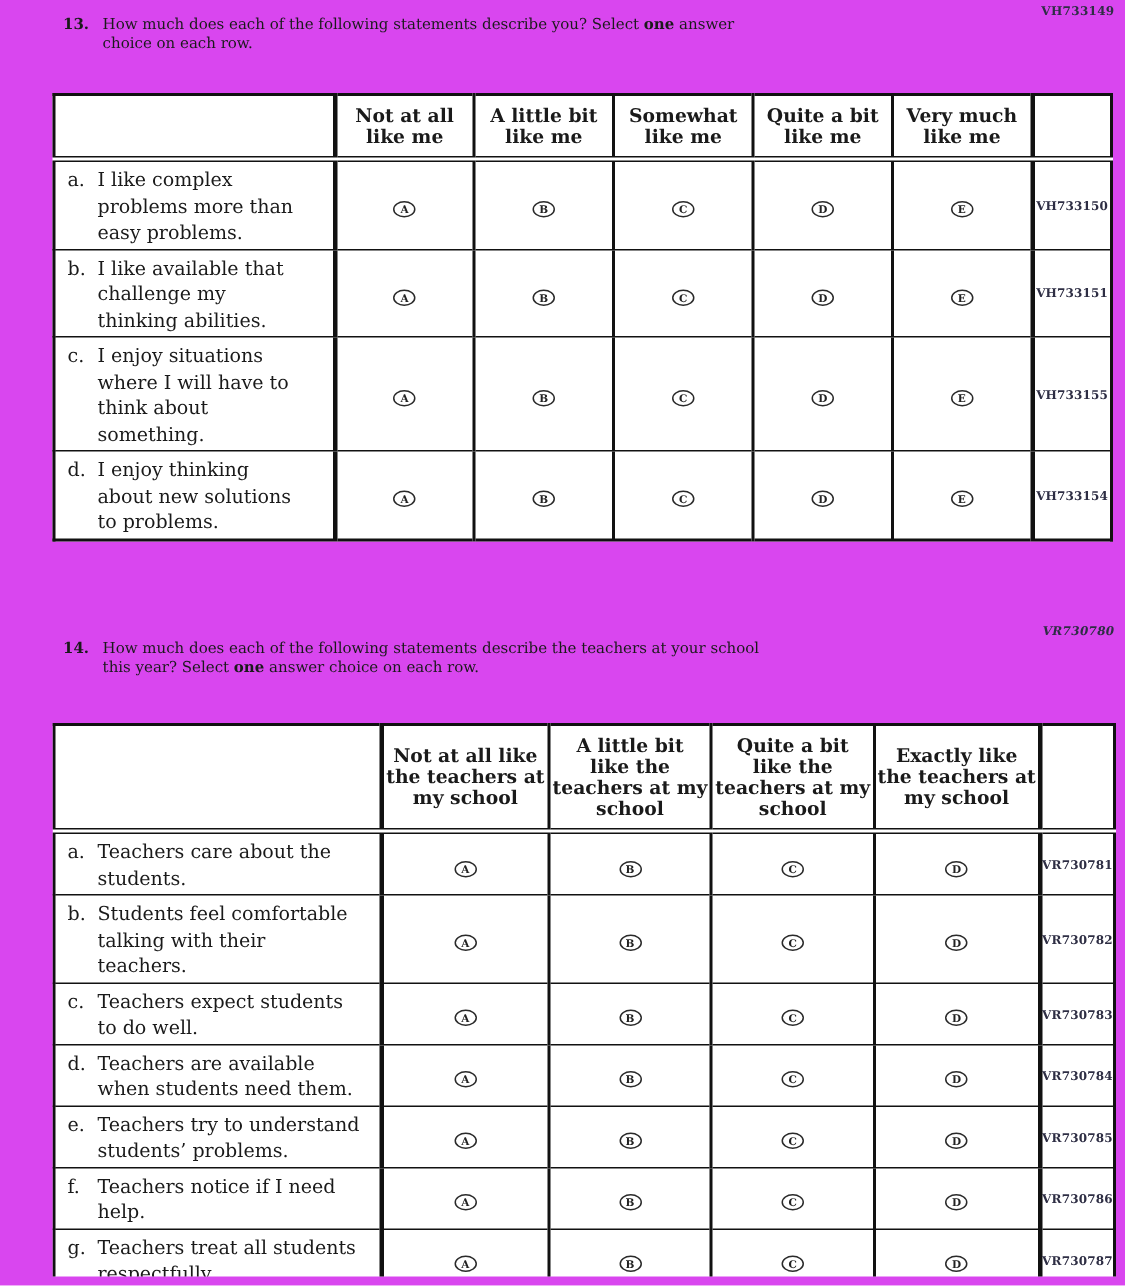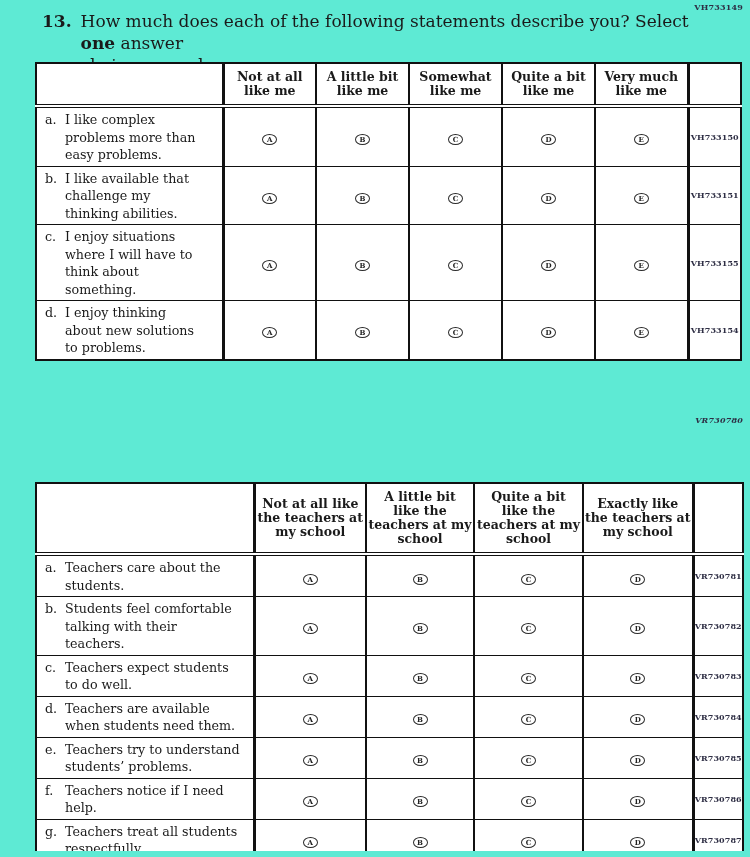--- a/index.html
+++ b/index.html
@@ -1,20 +1,20 @@
 <!DOCTYPE html>
 <html><head>
 <meta charset="utf-8">
 <style>
   html, body { margin: 0; padding: 0; background: #ffffff; }
   .page {
     position: relative;
     width: 750px;
     height: 857px;
-    background: #5eead4;
+    background: #d946ef;
     font-family: "DejaVu Serif", "Liberation Serif", serif;
     color: #1a1a1a;
     overflow: hidden;
   }
 
   
   .form-code {
     position: absolute;
     right: 7px;
     font-size: 8px;
@@ -24,21 +24,21 @@
   }
   .form-code.q13 { top: 2px; }
   .form-code.q14 { top: 415px; font-style: italic; }
 
   
   .question {
     position: absolute;
     left: 42px;
     display: flex;
     gap: 9px;
-    font-size: 17px;
+    font-size: 10px;
     line-height: 1.28;
   }
   .question.q13 { top: 11px; }
   .question.q14 { top: 427px; }
   .qnum { font-weight: 700; flex: none; }
   .qtext { white-space: pre-wrap; width: 640px; }
   .qtext b { font-weight: 700; }
 
   
   .table-wrap { position: absolute; left: 35px; }
@@ -224,20 +224,25 @@
           <td class="ans"><span class="bubble">D</span></td>
           <td class="ans"><span class="bubble">E</span></td>
           <td class="code-cell">VH733154</td>
         </tr>
       </tbody>
     </table>
   </div>
 
   <div class="form-code q14">VR730780</div>
 
+  <div class="question q14">
+    <span class="qnum">14.</span>
+    <span class="qtext"><span>How much does each of the following statements describe the teachers at your school
+this year? Select </span><b>one</b><span> answer choice on each row.</span></span>
+  </div>
 
   <div class="table-wrap q14">
     <table class="qtable">
       <colgroup>
         <col style="width:218px">
           <col style="width:112px">
           <col style="width:108px">
         <col style="width:109px">
           <col style="width:110px">
           <col style="width:50px">

